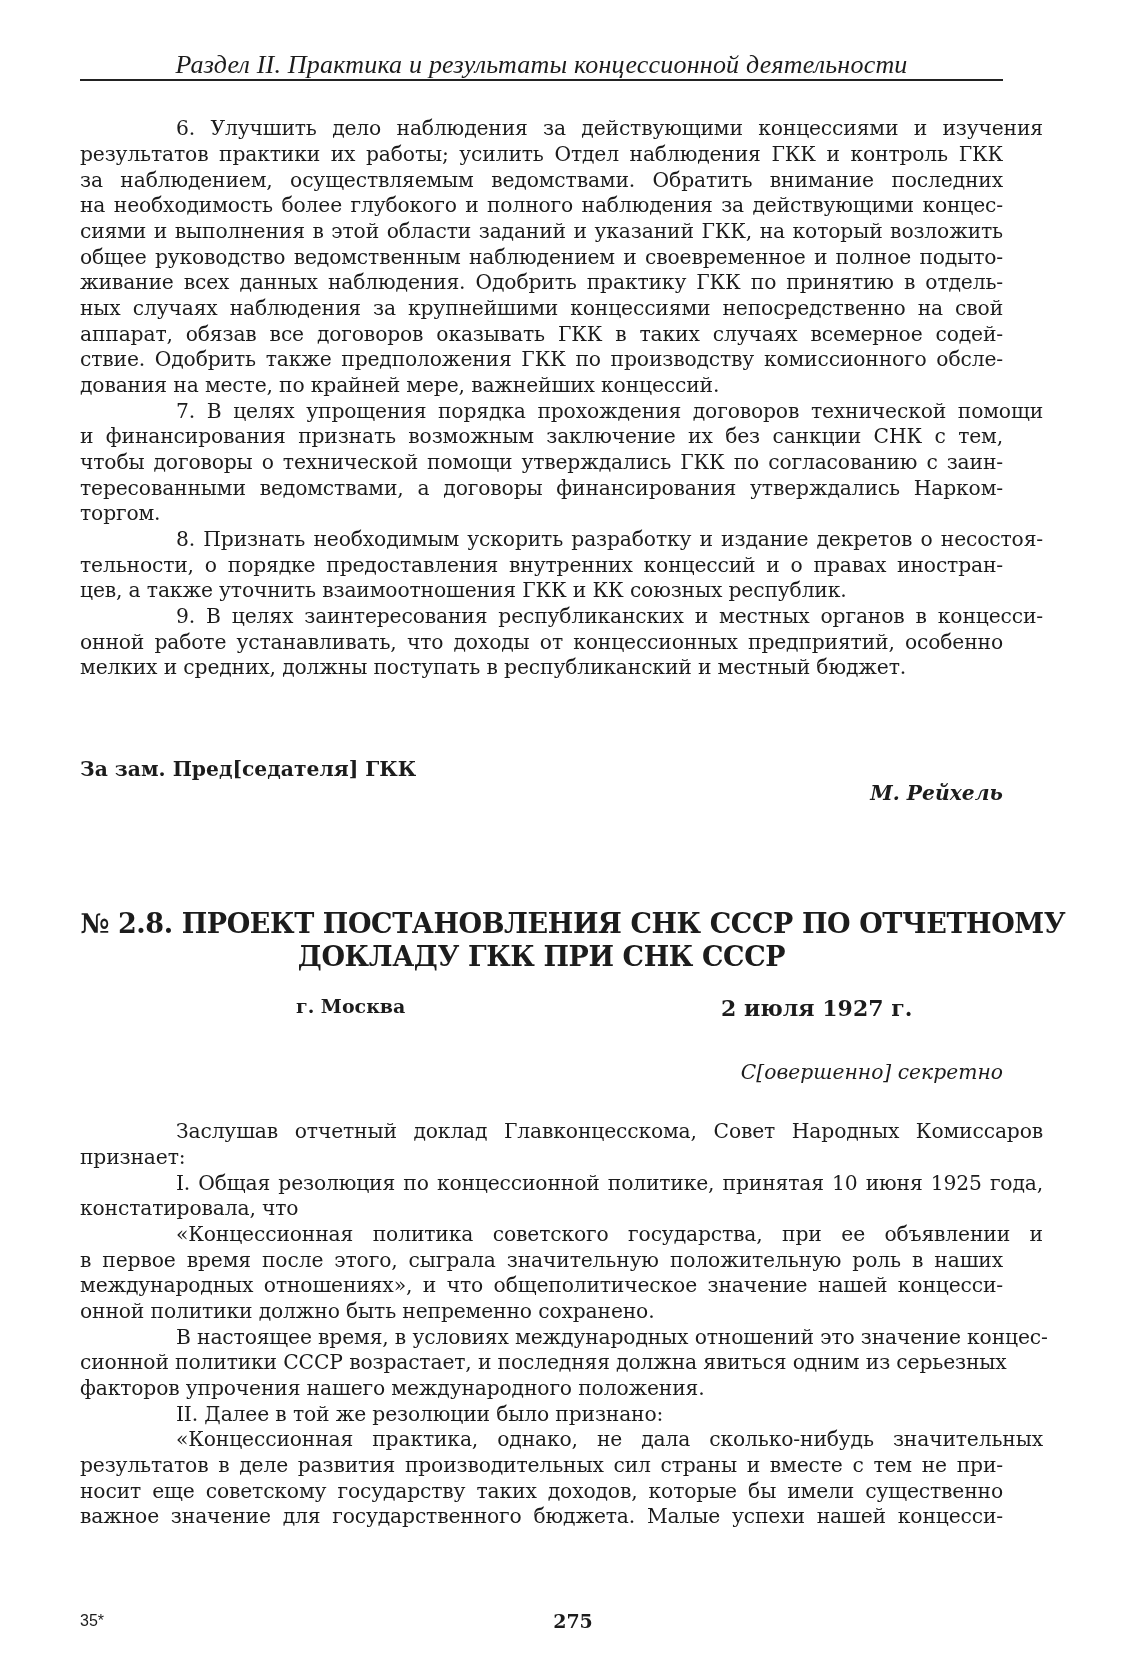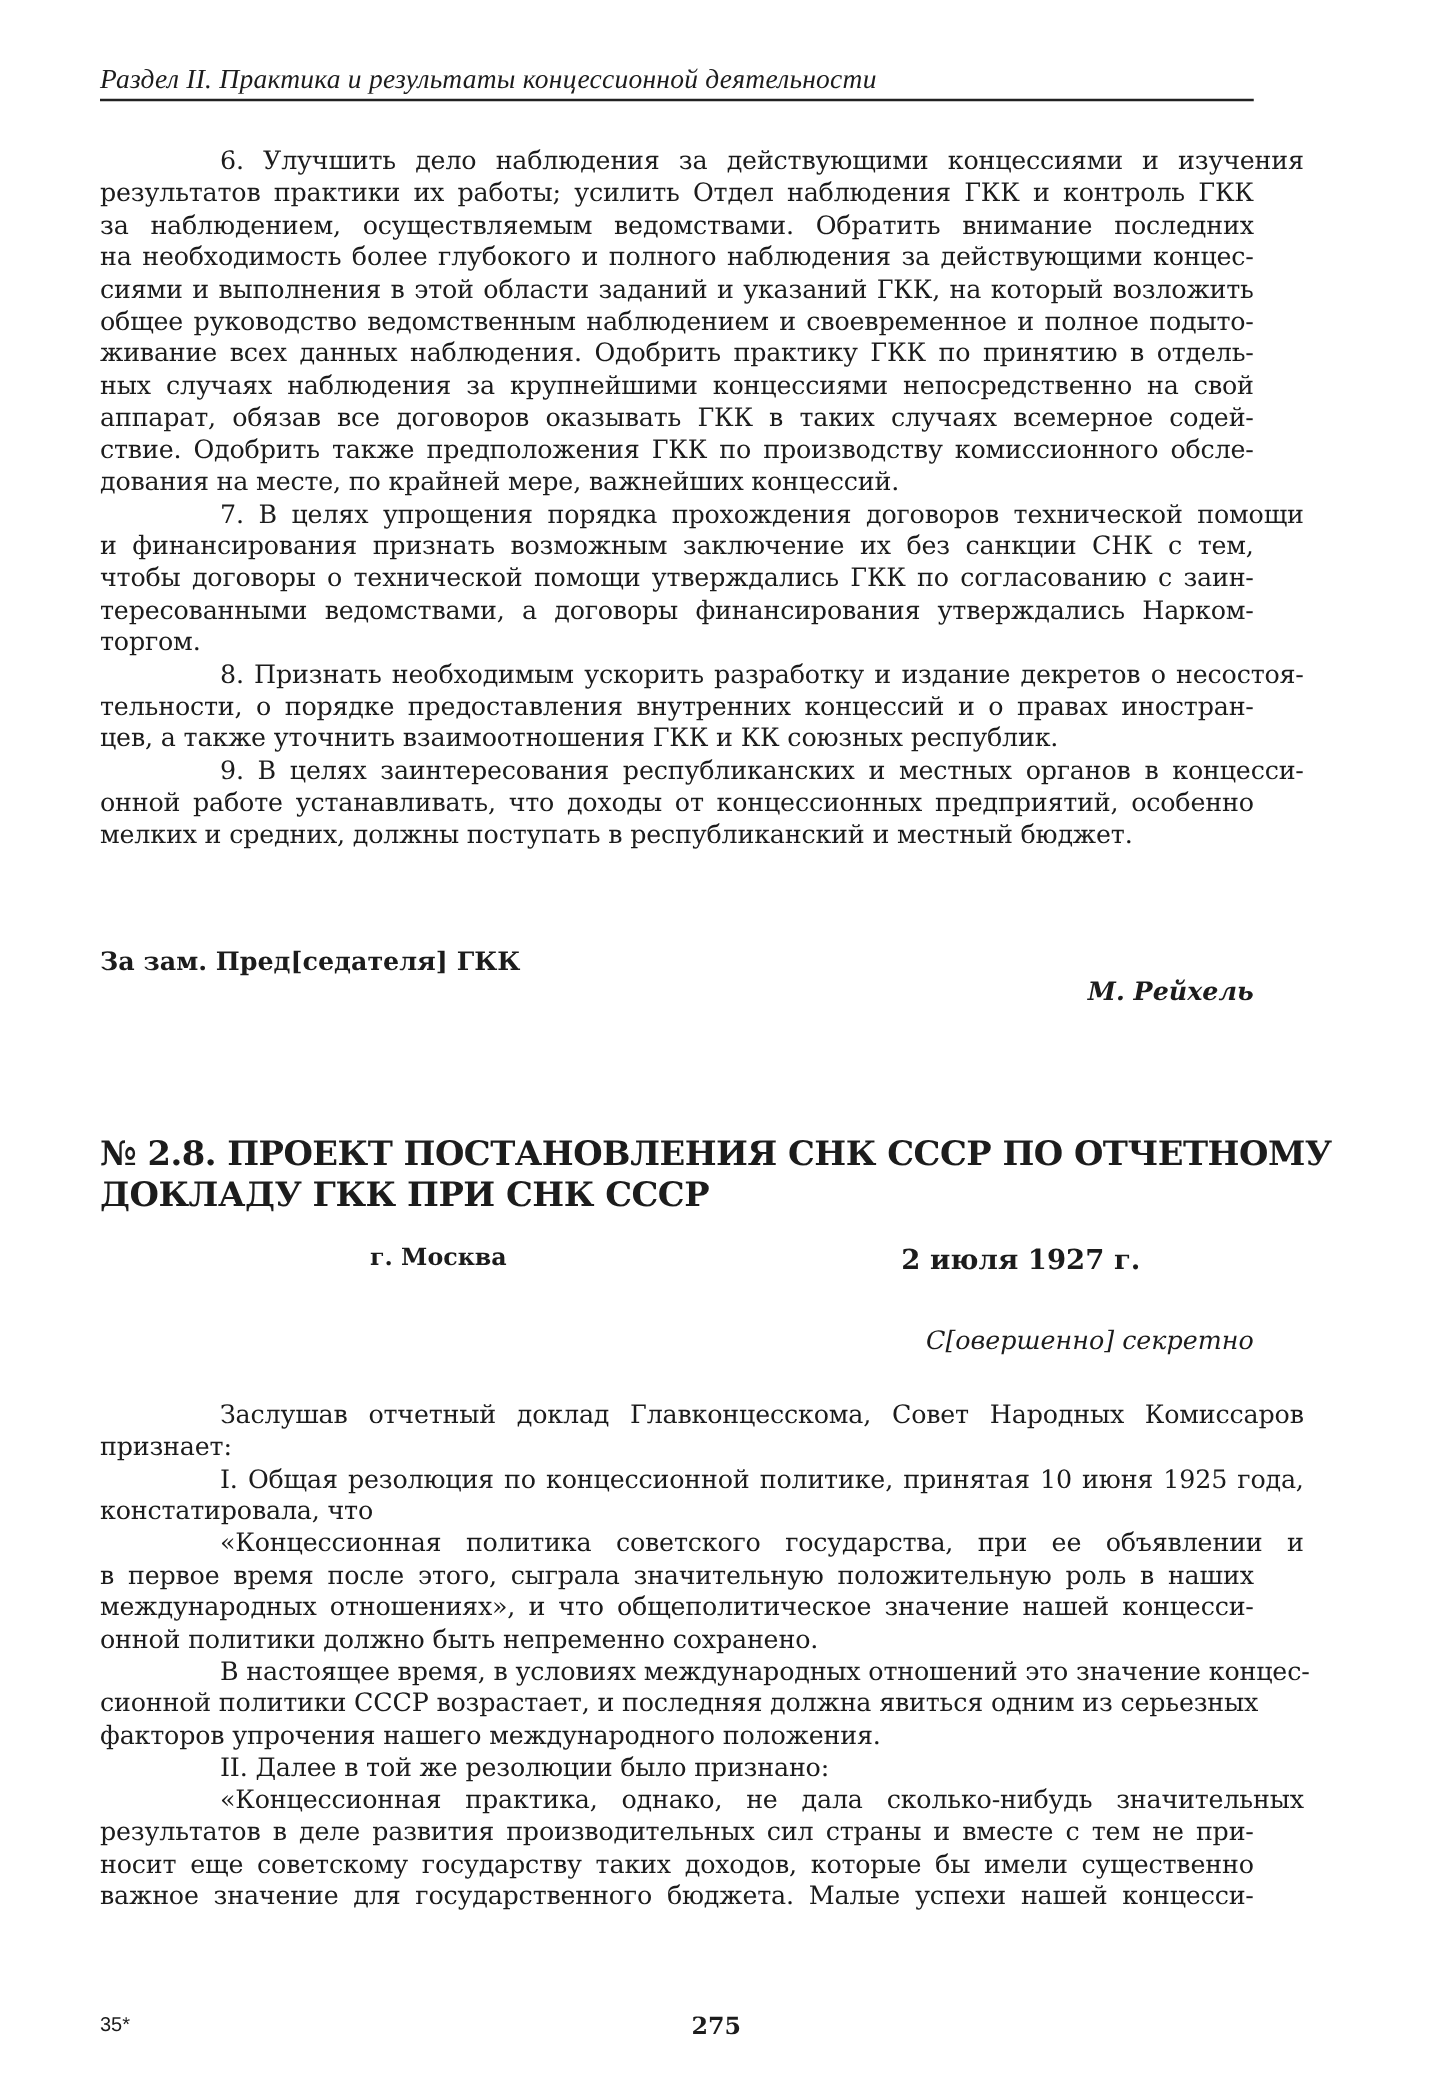--- a/index.html
+++ b/index.html
@@ -7,24 +7,24 @@
     width: 1146px; height: 1680px;
     background: #ffffff;
     position: relative;
     overflow: hidden;
     font-family: "DejaVu Serif", "Liberation Serif", serif;
     color: #1c1c1c;
   }
   .page { position: absolute; left: 0; top: 0; width: 1146px; height: 1680px; }
   .running-header {
     position: absolute; left: 80px; top: 50px; width: 923px;
-    text-align: left;
+    text-align: center;
     font-family: "Liberation Serif", serif;
     font-style: italic;
-    font-size: 22px;
+    font-size: 26px;
     letter-spacing: 0.2px;
   }
   .header-rule {
     position: absolute; left: 80px; top: 79px; width: 923px; height: 2px;
     background: #222;
   }
   .ln {
     position: absolute;
     left: 80px;
     width: 923px;
@@ -33,21 +33,21 @@
     white-space: nowrap;
     letter-spacing: -0.15px;
   }
   .ln.j { text-align: justify; text-align-last: justify; }
   .ln.ind { left: 136px; width: 867px; margin-left: 40px; }
   .sig-left { position: absolute; left: 80px; top: 757px; font-weight: bold; font-size: 20.3px; }
   .sig-right { position: absolute; right: 143px; top: 757px; font-weight: bold; font-style: italic; font-size: 20.3px; margin-top: 24px; }
   .archive { position: absolute; left: 80px; top: 812px; font-style: italic; font-size: 20.3px; }
   .doc-title {
     position: absolute; left: 80px; width: 923px;
-    text-align: left;
+    text-align: center;
     font-weight: bold;
     font-size: 27px;
     line-height: 33px;
     letter-spacing: -0.4px;
     white-space: nowrap;
   }
   .place { position: absolute; left: 296px; top: 995px; font-weight: bold; font-size: 19px; }
   .date { position: absolute; left: 721px; top: 995px; font-weight: bold; font-size: 22px; }
   .secrecy { position: absolute; right: 143px; top: 1060px; font-style: italic; font-size: 20.3px; }
   .footer-left { position: absolute; left: 80px; top: 1612px; font-family: "Liberation Sans", sans-serif; font-size: 16px; }

